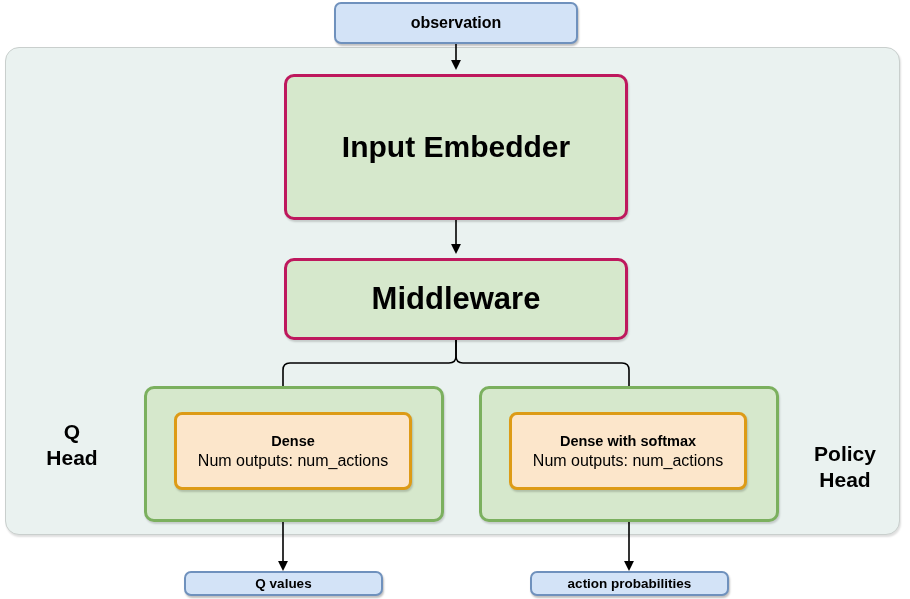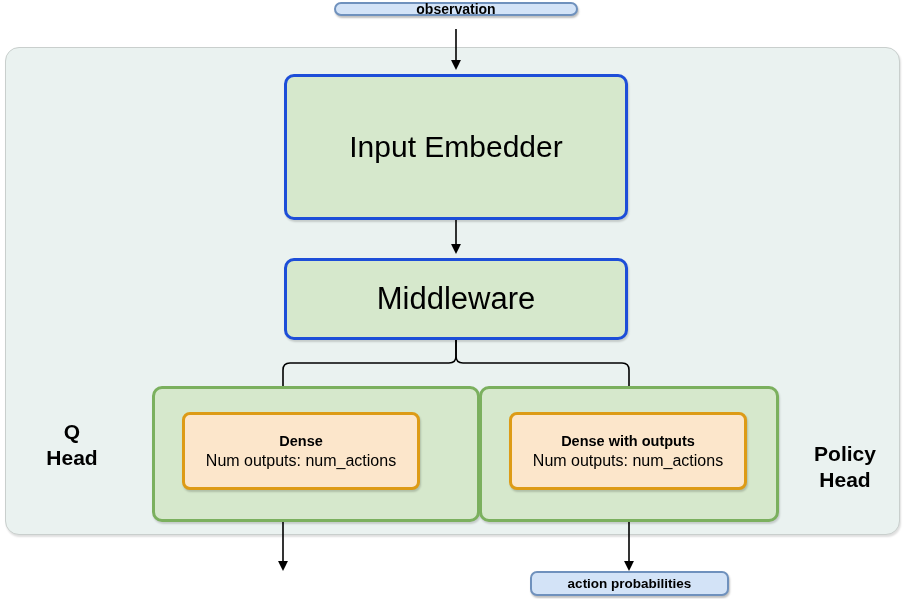--- a/index.html
+++ b/index.html
@@ -49,24 +49,24 @@
     background: #d3e3f7;
     border: 2px solid #6f91bd;
     border-radius: 7px;
     box-shadow: 1px 2px 2px rgba(0,0,0,0.25);
     font-weight: bold;
     color: #000000;
   }
 
   .green-box {
     background: #d6e8cc;
-    border: 3px solid #1d4ed8;
+    border: 3px solid #be185d;
     border-radius: 10px;
     box-shadow: 1px 2px 2px rgba(0,0,0,0.16);
-    font-weight: normal;
+    font-weight: bold;
     color: #000000;
   }
 
   .green-group {
     background: #d6e8cc;
     border: 3px solid #7bb05e;
     border-radius: 10px;
     box-shadow: 1px 2px 2px rgba(0,0,0,0.16);
   }
 
@@ -135,50 +135,53 @@
     <path d="M456,220 L456,252" stroke="#000000" stroke-width="1.6" fill="none" marker-end="url(#arrowhead)"></path>
 
     <path d="M456,340 L456,356 Q456,363 449,363 L290,363 Q283,363 283,370 L283,401" stroke="#000000" stroke-width="1.6" fill="none" marker-end="url(#arrowhead)"></path>
     <path d="M456,340 L456,356 Q456,363 463,363 L622,363 Q629,363 629,370 L629,401" stroke="#000000" stroke-width="1.6" fill="none" marker-end="url(#arrowhead)"></path>
 
     <path d="M283,487 L283,569" stroke="#000000" stroke-width="1.6" fill="none" marker-end="url(#arrowhead)"></path>
 
     <path d="M629,487 L629,569" stroke="#000000" stroke-width="1.6" fill="none" marker-end="url(#arrowhead)"></path>
   </svg>
 
-  <div class="node blue-box" style="left:334px; top:2px; width:244px; height:14px; font-size:14px;">
+  <div class="node blue-box" style="left:334px; top:2px; width:244px; height:42px; font-size:16px;">
     <span>observation</span>
   </div>
 
   <div class="node green-box" style="left:284px; top:74px; width:344px; height:146px; font-size:30px;">
     <span>Input Embedder</span>
   </div>
 
   <div class="node green-box" style="left:284px; top:258px; width:344px; height:82px; font-size:31px;">
     <span>Middleware</span>
   </div>
 
-  <div class="green-group" style="position:absolute; left:152px; top:386px; width:294px; height:130px;padding-left:28px;">
+  <div class="green-group" style="position:absolute; left:144px; top:386px; width:294px; height:130px;">
     <div class="orange-box" style="left:27px; top:23px; width:238px; height:78px;">
       <div class="orange-title">Dense</div>
       <div class="orange-sub">Num outputs: num_actions</div>
     </div>
   </div>
 
   <div class="green-group" style="position:absolute; left:479px; top:386px; width:294px; height:130px;">
     <div class="orange-box" style="left:27px; top:23px; width:238px; height:78px;">
-      <div class="orange-title">Dense with outputs</div>
+      <div class="orange-title">Dense with softmax</div>
       <div class="orange-sub">Num outputs: num_actions</div>
     </div>
   </div>
 
   <div class="side-label" style="left:22px; top:419px; width:100px;">Q
 Head</div>
 
   <div class="side-label" style="left:790px; top:441px; width:110px;">Policy
 Head</div>
 
+  <div class="node blue-box" style="left:184px; top:571px; width:199px; height:25px; font-size:13.5px;">
+    <span>Q values</span>
+  </div>
 
   <div class="node blue-box" style="left:530px; top:571px; width:199px; height:25px; font-size:13.5px;text-align:right;">
     <span>action probabilities</span>
   </div>
 
 </div>
 
 </body></html>

